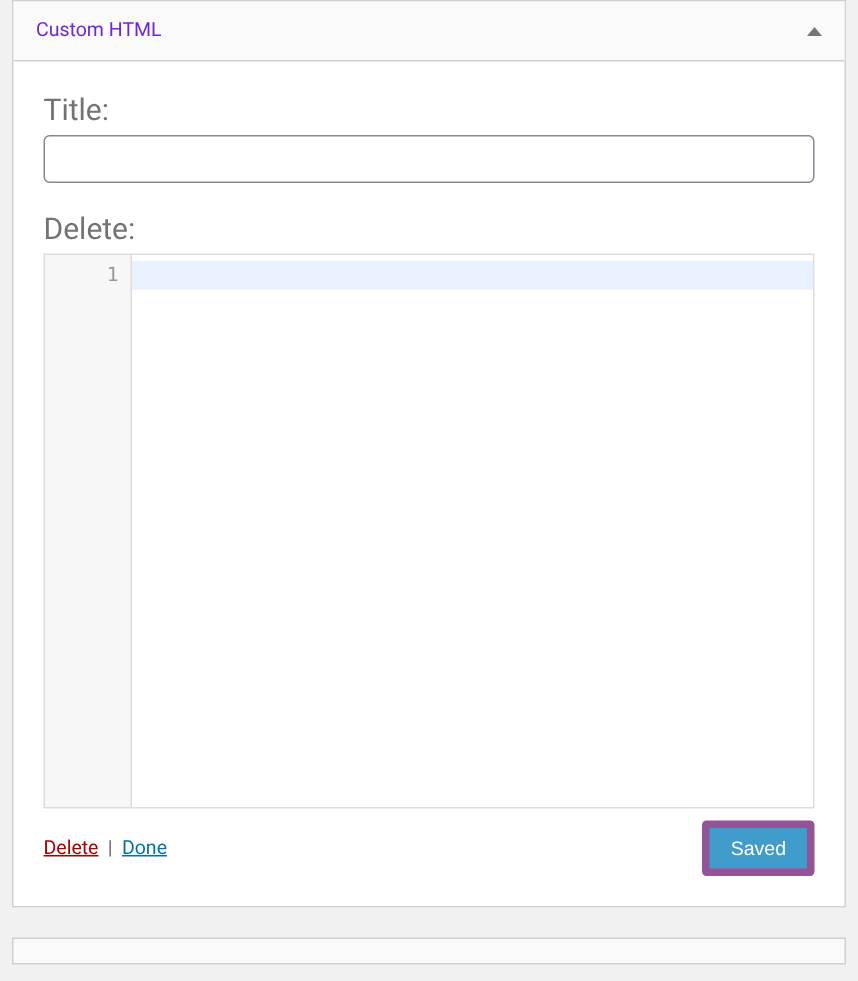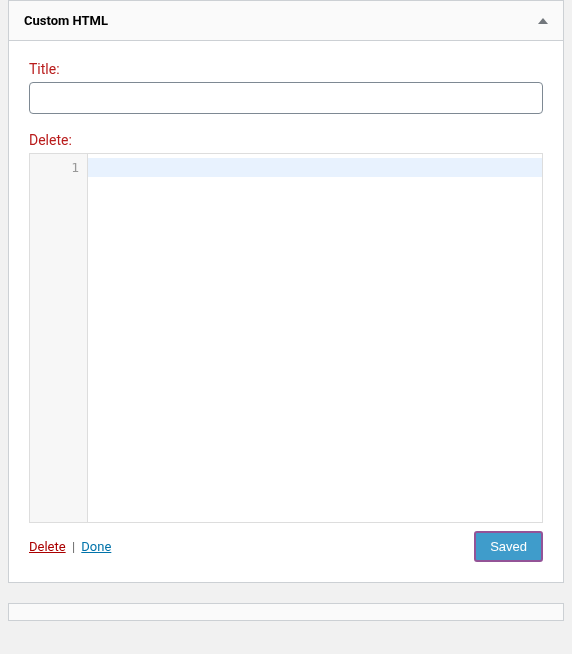--- a/index.html
+++ b/index.html
@@ -25,38 +25,38 @@
     .widget-header {
       background: #fafafa;
       border-bottom: 1px solid #ccd0d4;
       padding: 12px 15px;
       display: flex;
       justify-content: space-between;
       align-items: center;
       cursor: pointer;
     }
     .widget-title {
-      font-weight: 700;
+      font-weight: 400;
       font-size: 13px;
-      color: #000000;
+      color: #6d28d9;
     }
     .toggle-icon {
       width: 0;
       height: 0;
       border-left: 5px solid transparent;
       border-right: 5px solid transparent;
       border-bottom: 6px solid #72777c;
     }
     .widget-body {
       padding: 20px;
     }
     .field-label {
       display: block;
-      font-size: 14px;
-      color: #b91c1c;
+      font-size: 20px;
+      color: #737373;
       margin-bottom: 5px;
     }
     .text-input {
       width: 100%;
       padding: 6px 8px;
       border: 1px solid #7e8993;
       border-radius: 4px;
       font-size: 14px;
       background: #fff;
       height: 32px;
@@ -128,21 +128,21 @@
       color: #0073aa;
       text-decoration: underline;
       cursor: pointer;
     }
     .sep {
       color: #666;
       margin: 0 3px;
     }
     .btn-saved {
       background: #007cba;
-      border: 2px solid #701a75;
+      border: 5px solid #701a75;
       color: #fff;
       padding: 6px 14px;
       border-radius: 3px;
       font-size: 13px;
       cursor: default;
       opacity: 0.75;
     }
     .next-widget {
       border: 1px solid #ccd0d4;
       background: #fafafa;

